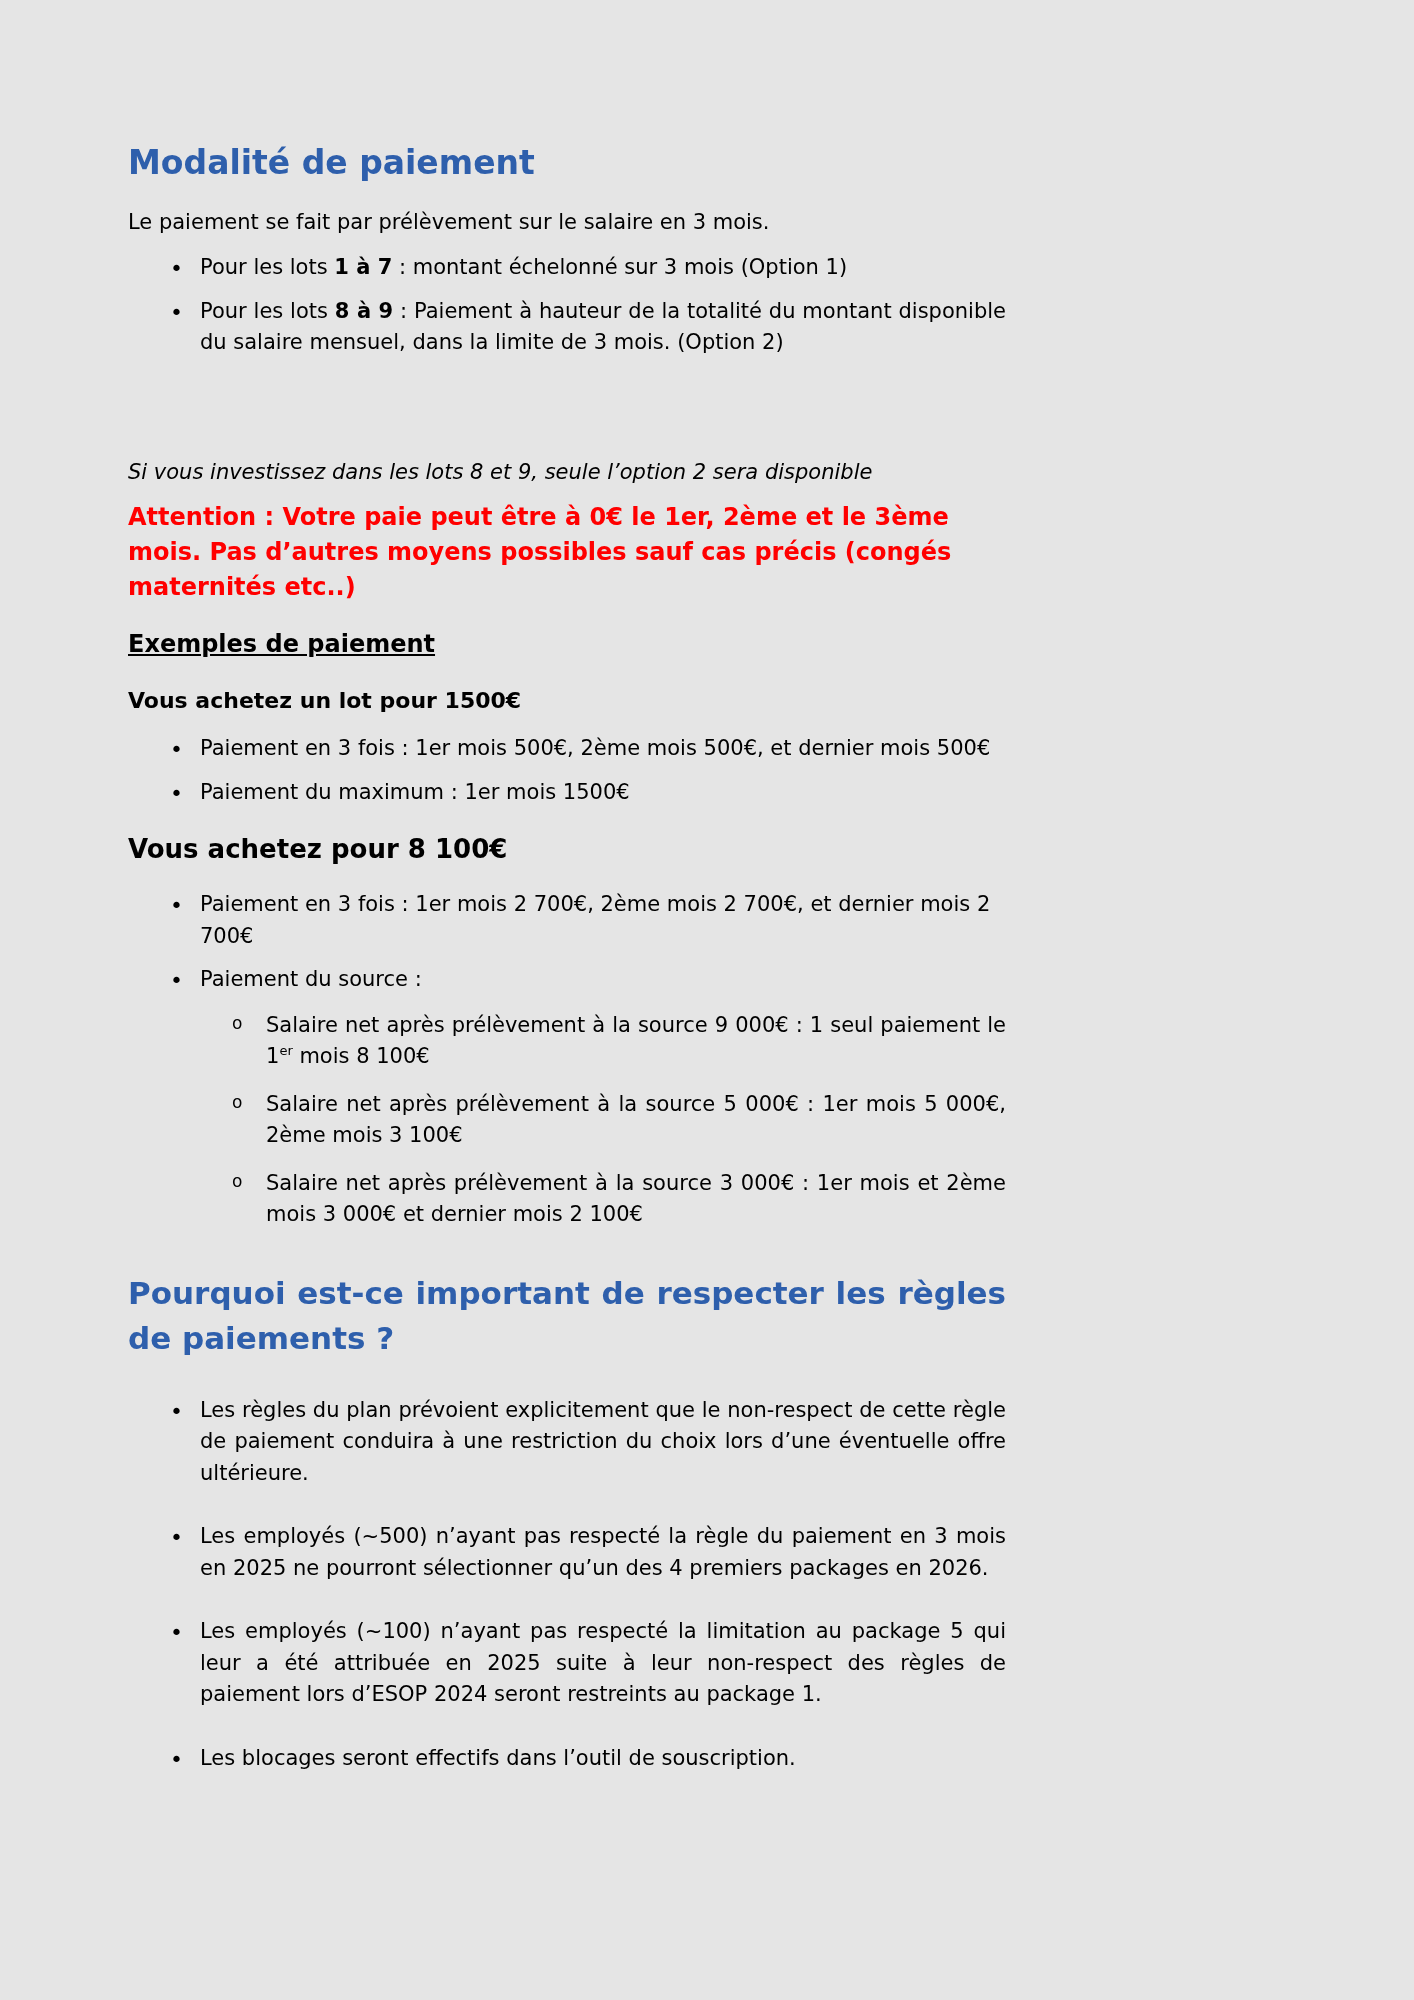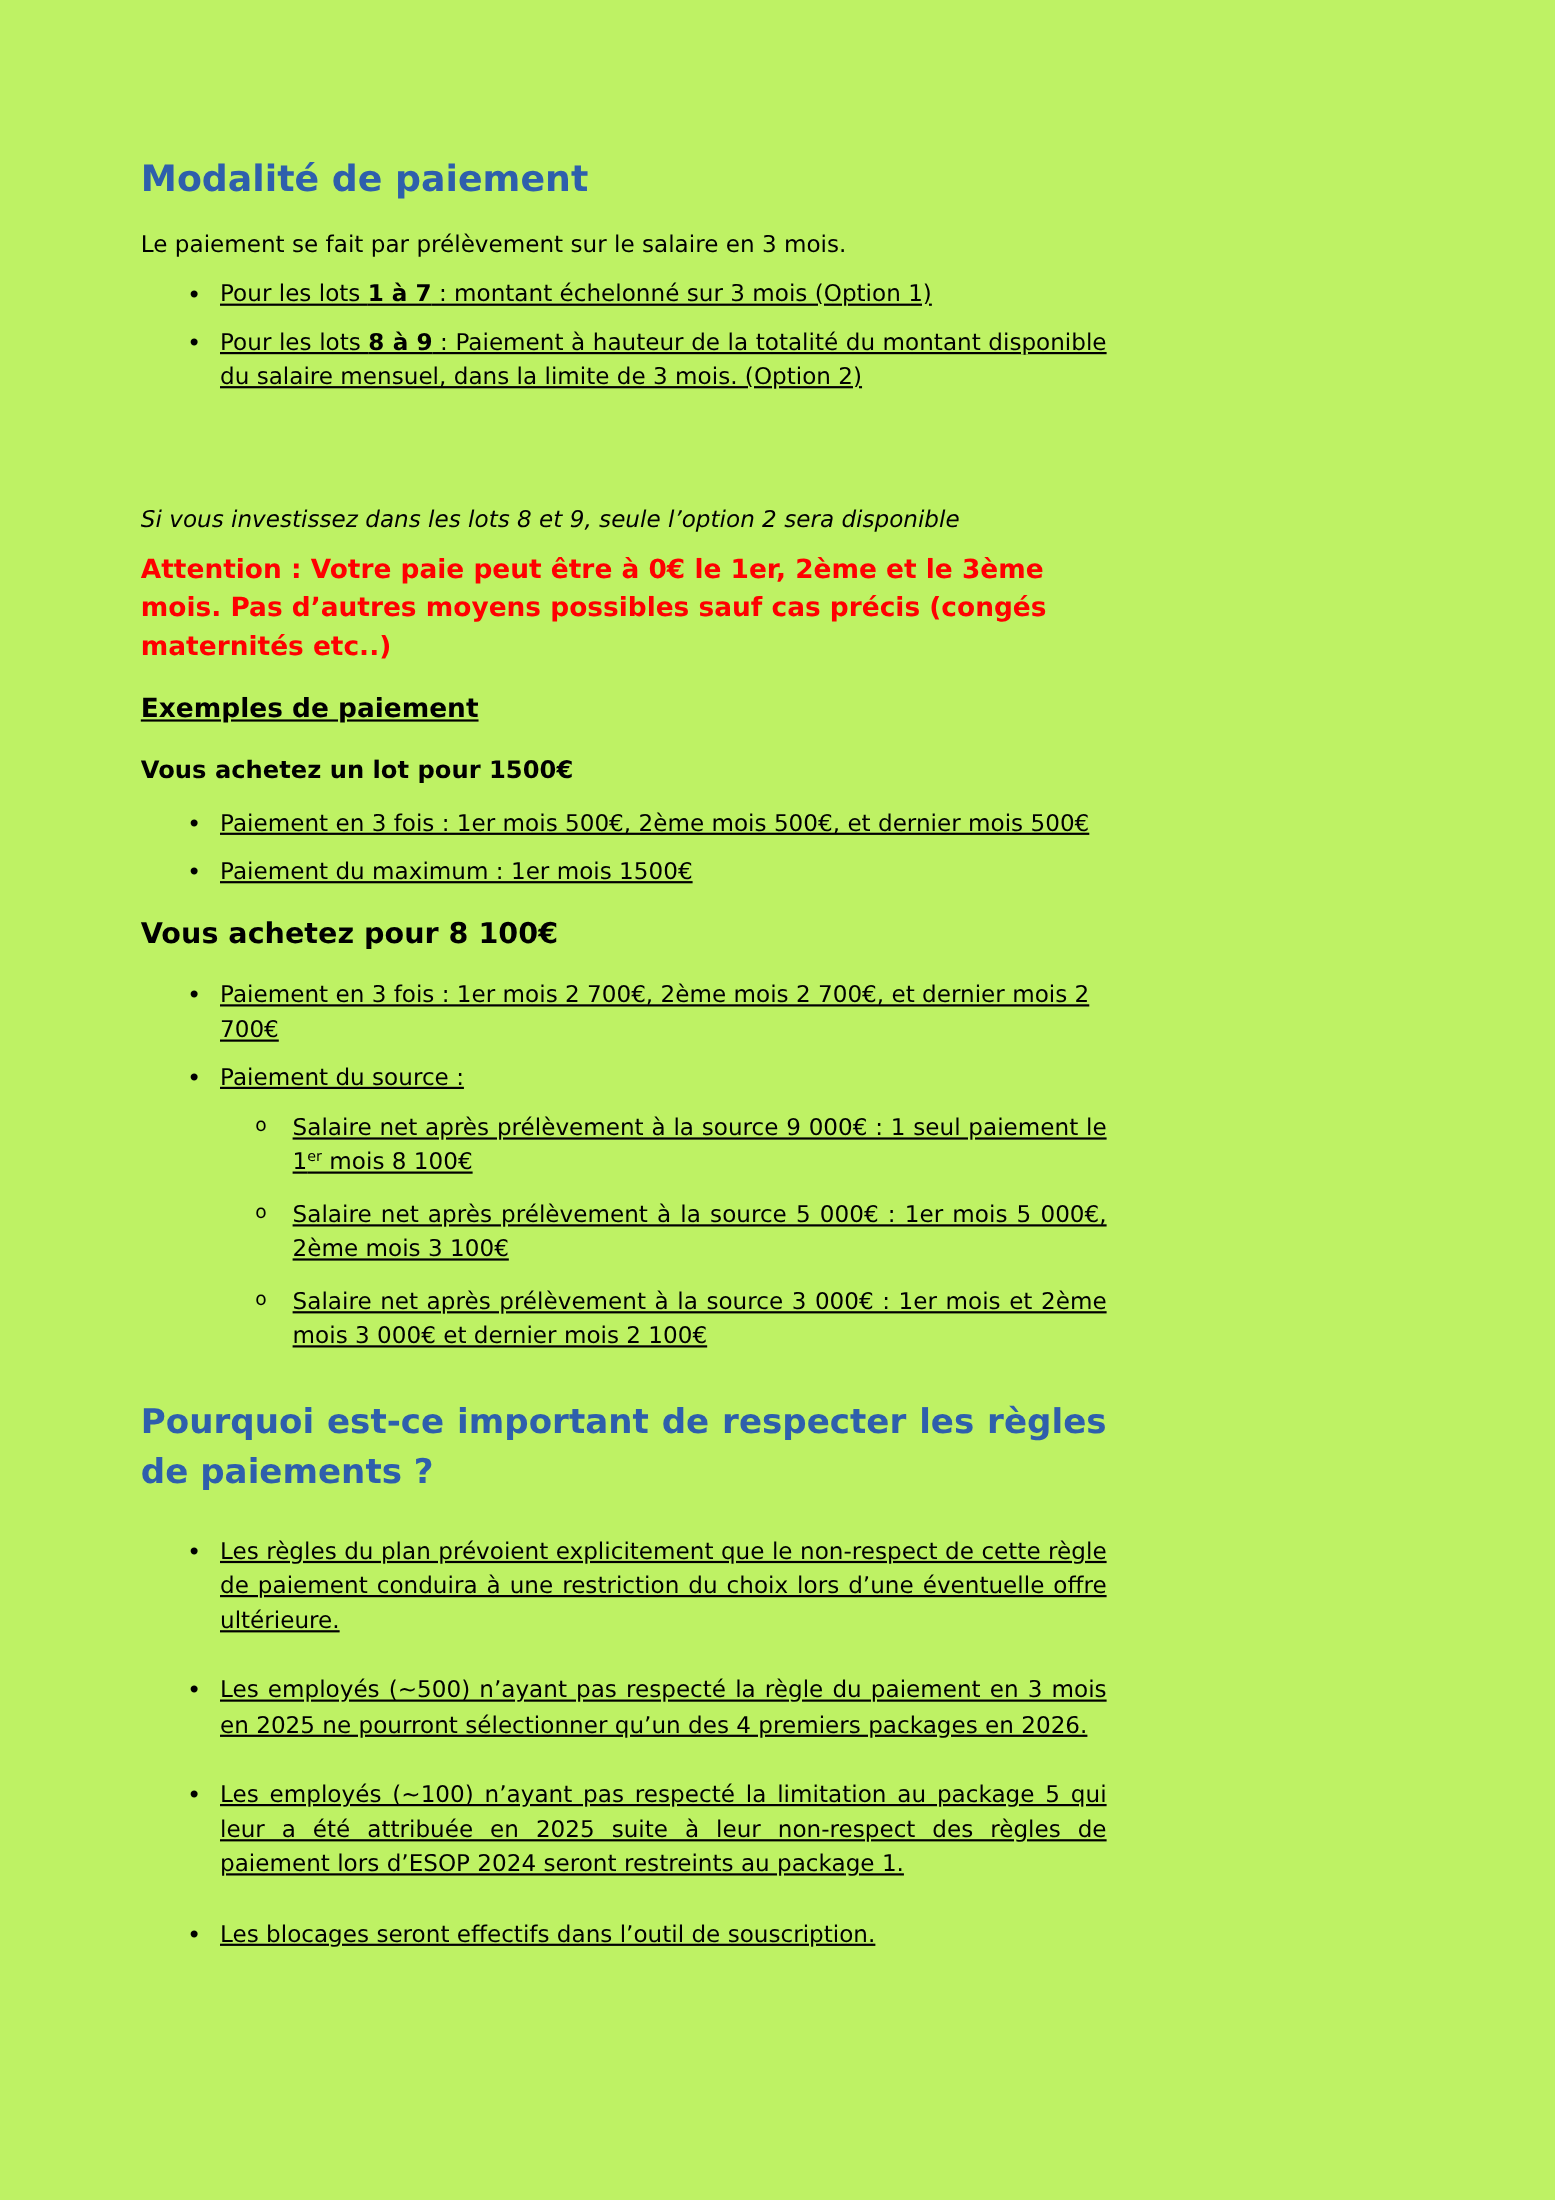--- a/index.html
+++ b/index.html
@@ -5,21 +5,21 @@
   html, body {
     margin: 0;
     padding: 0;
     background: #ffffff;
   }
   .page {
     position: relative;
     width: 1414px;
     min-height: 2000px;
     box-sizing: border-box;
-    background: #bef264;
+    background: #e5e5e5;
     padding: 143px 408px 40px 128px;
     font-family: "DejaVu Sans", "Liberation Sans", sans-serif;
     font-size: 21px;
     line-height: 1.5;
     color: #000000;
   }
   .title {
     color: #2e5fac;
     font-size: 33px;
     font-weight: bold;
@@ -31,21 +31,20 @@
   }
   ul.lvl1 {
     list-style: none;
     margin: 0;
     padding: 0;
   }
   ul.lvl1 > li {
     position: relative;
     padding-left: 72px;
     margin-bottom: 12px;
-    text-decoration: underline;
   }
   ul.lvl1 > li::before {
     content: "\2022";
     position: absolute;
     left: 42px;
     top: 0;
     font-size: 22px;
   }
   ul.lvl2 {
     list-style: none;

